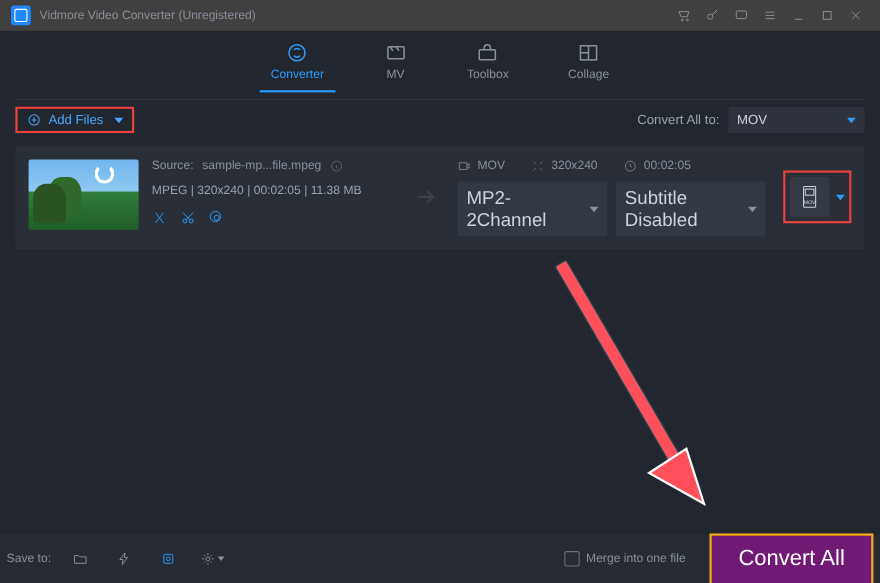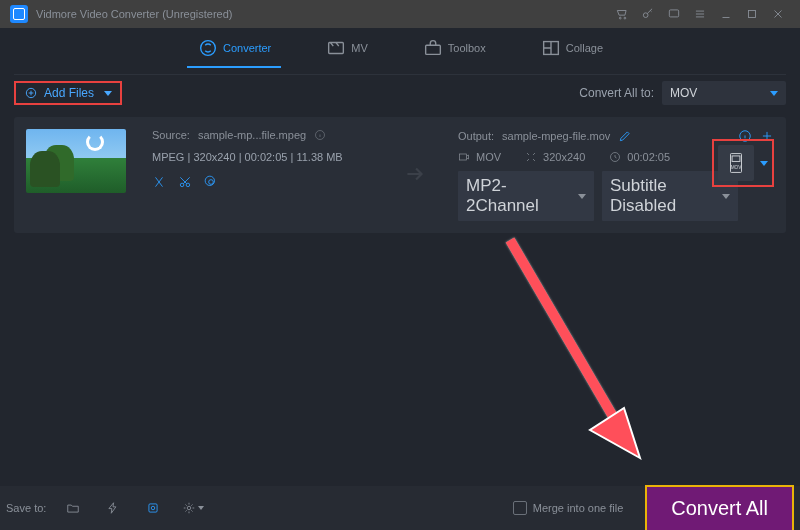--- a/index.html
+++ b/index.html
@@ -11,21 +11,21 @@
 .logo{width:18px;height:18px;background:#1e88ff;border-radius:3px;position:relative;margin-right:8px}
 .logo::after{content:"";position:absolute;inset:3px 3px 3px 3px;border:1px solid #fff;border-radius:2px}
 .title{color:#8a9099;font-size:11px}
 .titlebar .sp{flex:1}
 .titlebar .ticon{width:24px;height:24px;display:flex;align-items:center;justify-content:center;color:#8a9099;margin-left:2px}
 .titlebar .ticon svg{width:14px;height:14px;stroke:#8a9099;fill:none;stroke-width:1.5}
 .wclose svg{stroke:#8a9099}
 
 
 .tabs{display:flex;justify-content:center;gap:42px;padding:8px 0 8px}
-.tab{display:flex;flex-direction:row;align-items:center;gap:4px;color:#8a9099;position:relative;padding:2px 6px}
+.tab{display:flex;flex-direction:column;align-items:center;gap:4px;color:#8a9099;position:relative;padding:2px 6px}
 .tab .ti{width:22px;height:20px;display:flex;align-items:center;justify-content:center}
 .tab.active{color:#2b9dff}
 .tab.active::after{content:"";position:absolute;left:-4px;right:-4px;bottom:-8px;height:2px;background:#2b9dff}
 .tab span{font-size:11px}
 .tab svg{stroke:currentColor;fill:none;stroke-width:1.5}
 
 .divider{height:1px;background:#2d323b;margin:6px 14px 0}
 
 
 .subbar{display:flex;align-items:center;padding:6px 14px;gap:26px}
@@ -34,21 +34,21 @@
 .caret{border-left:4px solid transparent;border-right:4px solid transparent;border-top:5px solid #49a8ff;margin-left:4px}
 .pill{display:flex;background:#2a2f38;border-radius:14px;overflow:hidden}
 .pill div{padding:5px 16px;color:#8a9099}
 .pill .on{background:#3a404b;color:#e3e7ec}
 .convall{color:#9aa2ad;display:flex;align-items:center;gap:8px}
 .convtarget{width:108px;background:#2e333d;padding:5px 8px;color:#cfd3d8;display:flex;align-items:center;justify-content:space-between;border-radius:2px}
 .convtarget .dd{border-left:4px solid transparent;border-right:4px solid transparent;border-top:5px solid #2b9dff}
 
 
 .content{padding:6px 14px}
-.row{background:#292e37;border-radius:3px;padding:12px;display:flex;gap:26px;align-items:flex-start;position:relative}
+.row{background:#292e37;border-radius:3px;padding:12px;display:flex;gap:12px;align-items:flex-start;position:relative}
 .thumb{width:100px;height:64px;border-radius:2px;overflow:hidden;flex:0 0 auto;background:
  linear-gradient(180deg,#6fb5ef 0%,#8fc9f2 45%,#2f7f3a 46%,#1f5d29 100%);
  position:relative}
 .thumb::before{content:"";position:absolute;left:4px;bottom:6px;width:30px;height:36px;background:#2a5223;border-radius:40% 40% 4px 4px;box-shadow:14px -6px 0 0 #306a2a}
 .thumb::after{content:"";position:absolute;right:22px;top:4px;width:12px;height:12px;border:3px solid #fff;border-radius:50%;border-top-color:transparent}
 .srcblock{width:220px;flex:0 0 auto}
 .lbl{color:#8a9099;font-size:11px;display:flex;align-items:center;gap:8px;margin-bottom:10px}
 .meta{color:#9aa2ad;font-size:11px}
 .tools{display:flex;gap:12px;margin-top:12px;color:#2b9dff}
 .tools svg{width:14px;height:14px;stroke:#2b9dff;fill:none;stroke-width:1.5}
@@ -229,35 +229,20 @@
         </div>
       </div>
 
       <div class="arrow">
         <svg viewBox="0 0 24 24">
             <path d="M5 12h12M13 7l5 5-5 5"></path>
           </svg>
       </div>
 
       <div class="outblock">
-        <div class="outhead">
-          <span>Output:</span>
-          <span>sample-mpeg-file.mov</span>
-          <svg class="mini" viewBox="0 0 24 24">
-              <path d="M4 20l4-1 11-11-3-3L5 16z"></path>
-            </svg>
-          <div class="sp"></div>
-          <svg class="mini" viewBox="0 0 24 24">
-              <circle cx="12" cy="12" r="9"></circle>
-              <path d="M12 8v.01M12 11v5"></path>
-            </svg>
-          <svg class="mini" viewBox="0 0 24 24">
-              <path d="M12 5v14M5 12h14"></path>
-            </svg>
-        </div>
         <div class="outmeta">
           <span>
               <svg viewBox="0 0 24 24">
                 <rect x="3" y="6" width="14" height="12"></rect>
                 <path d="M17 10l4-2v8l-4-2"></path>
               </svg>
               <span>MOV</span>
             </span>
           <span>
               <svg viewBox="0 0 24 24">

